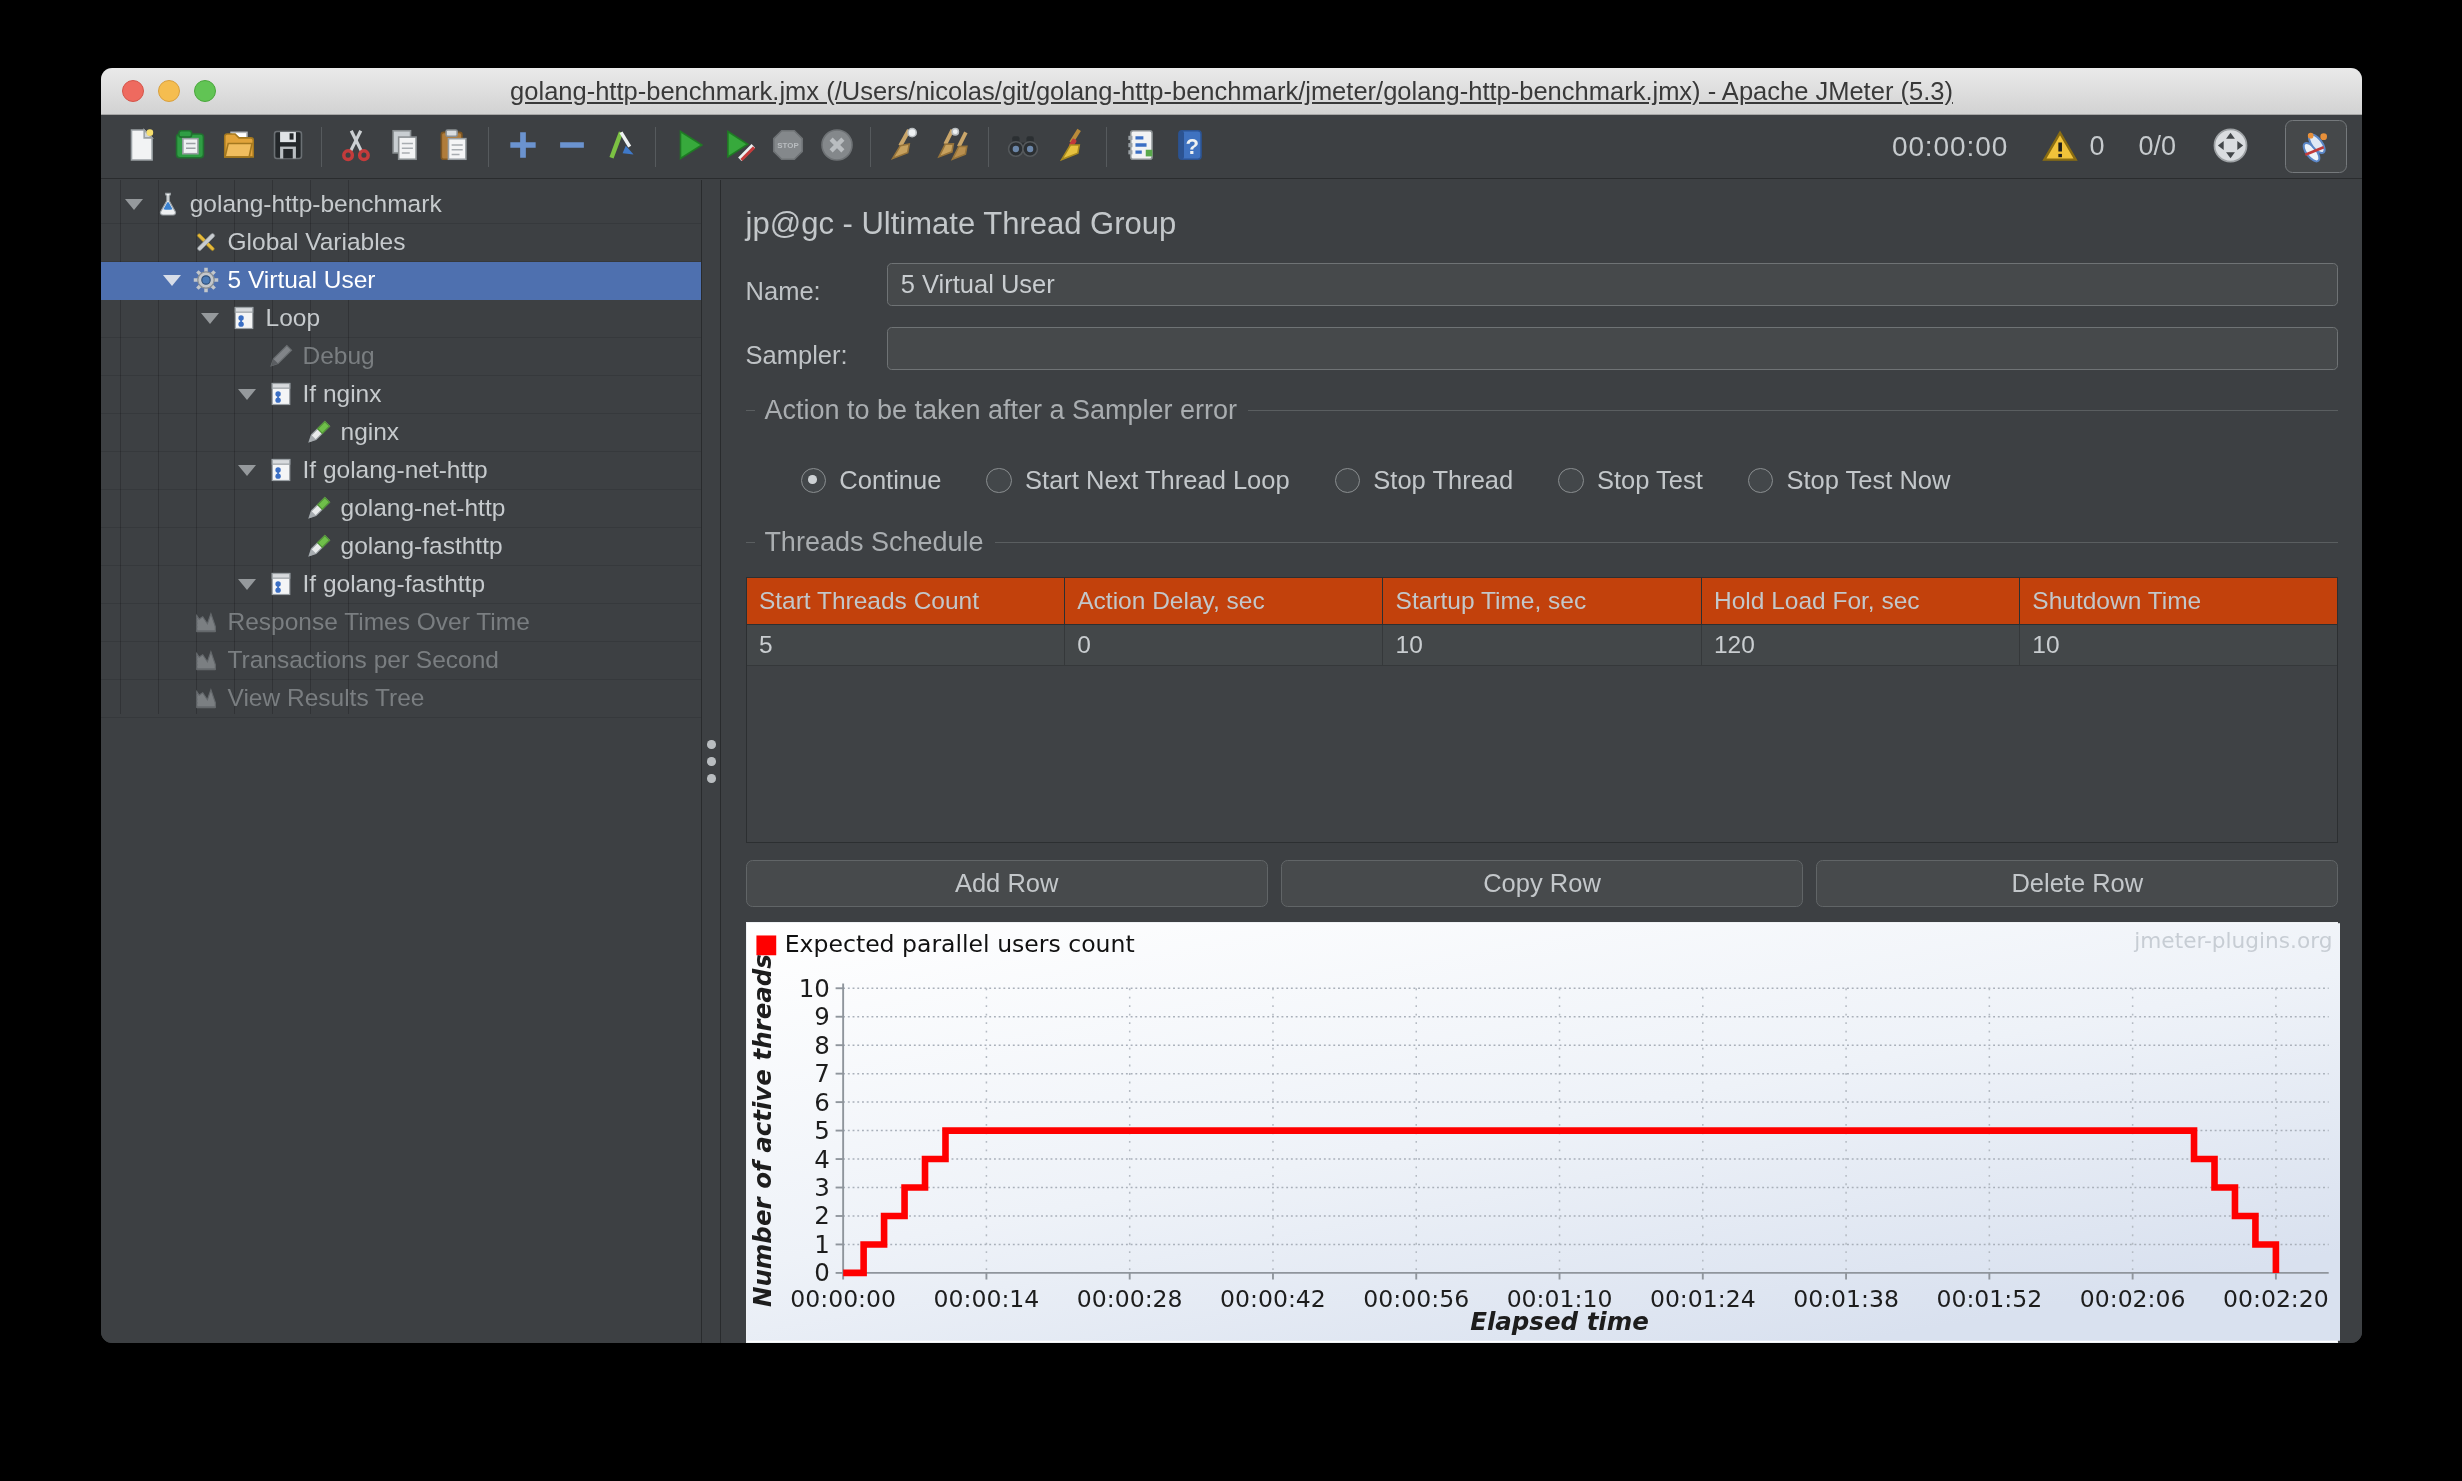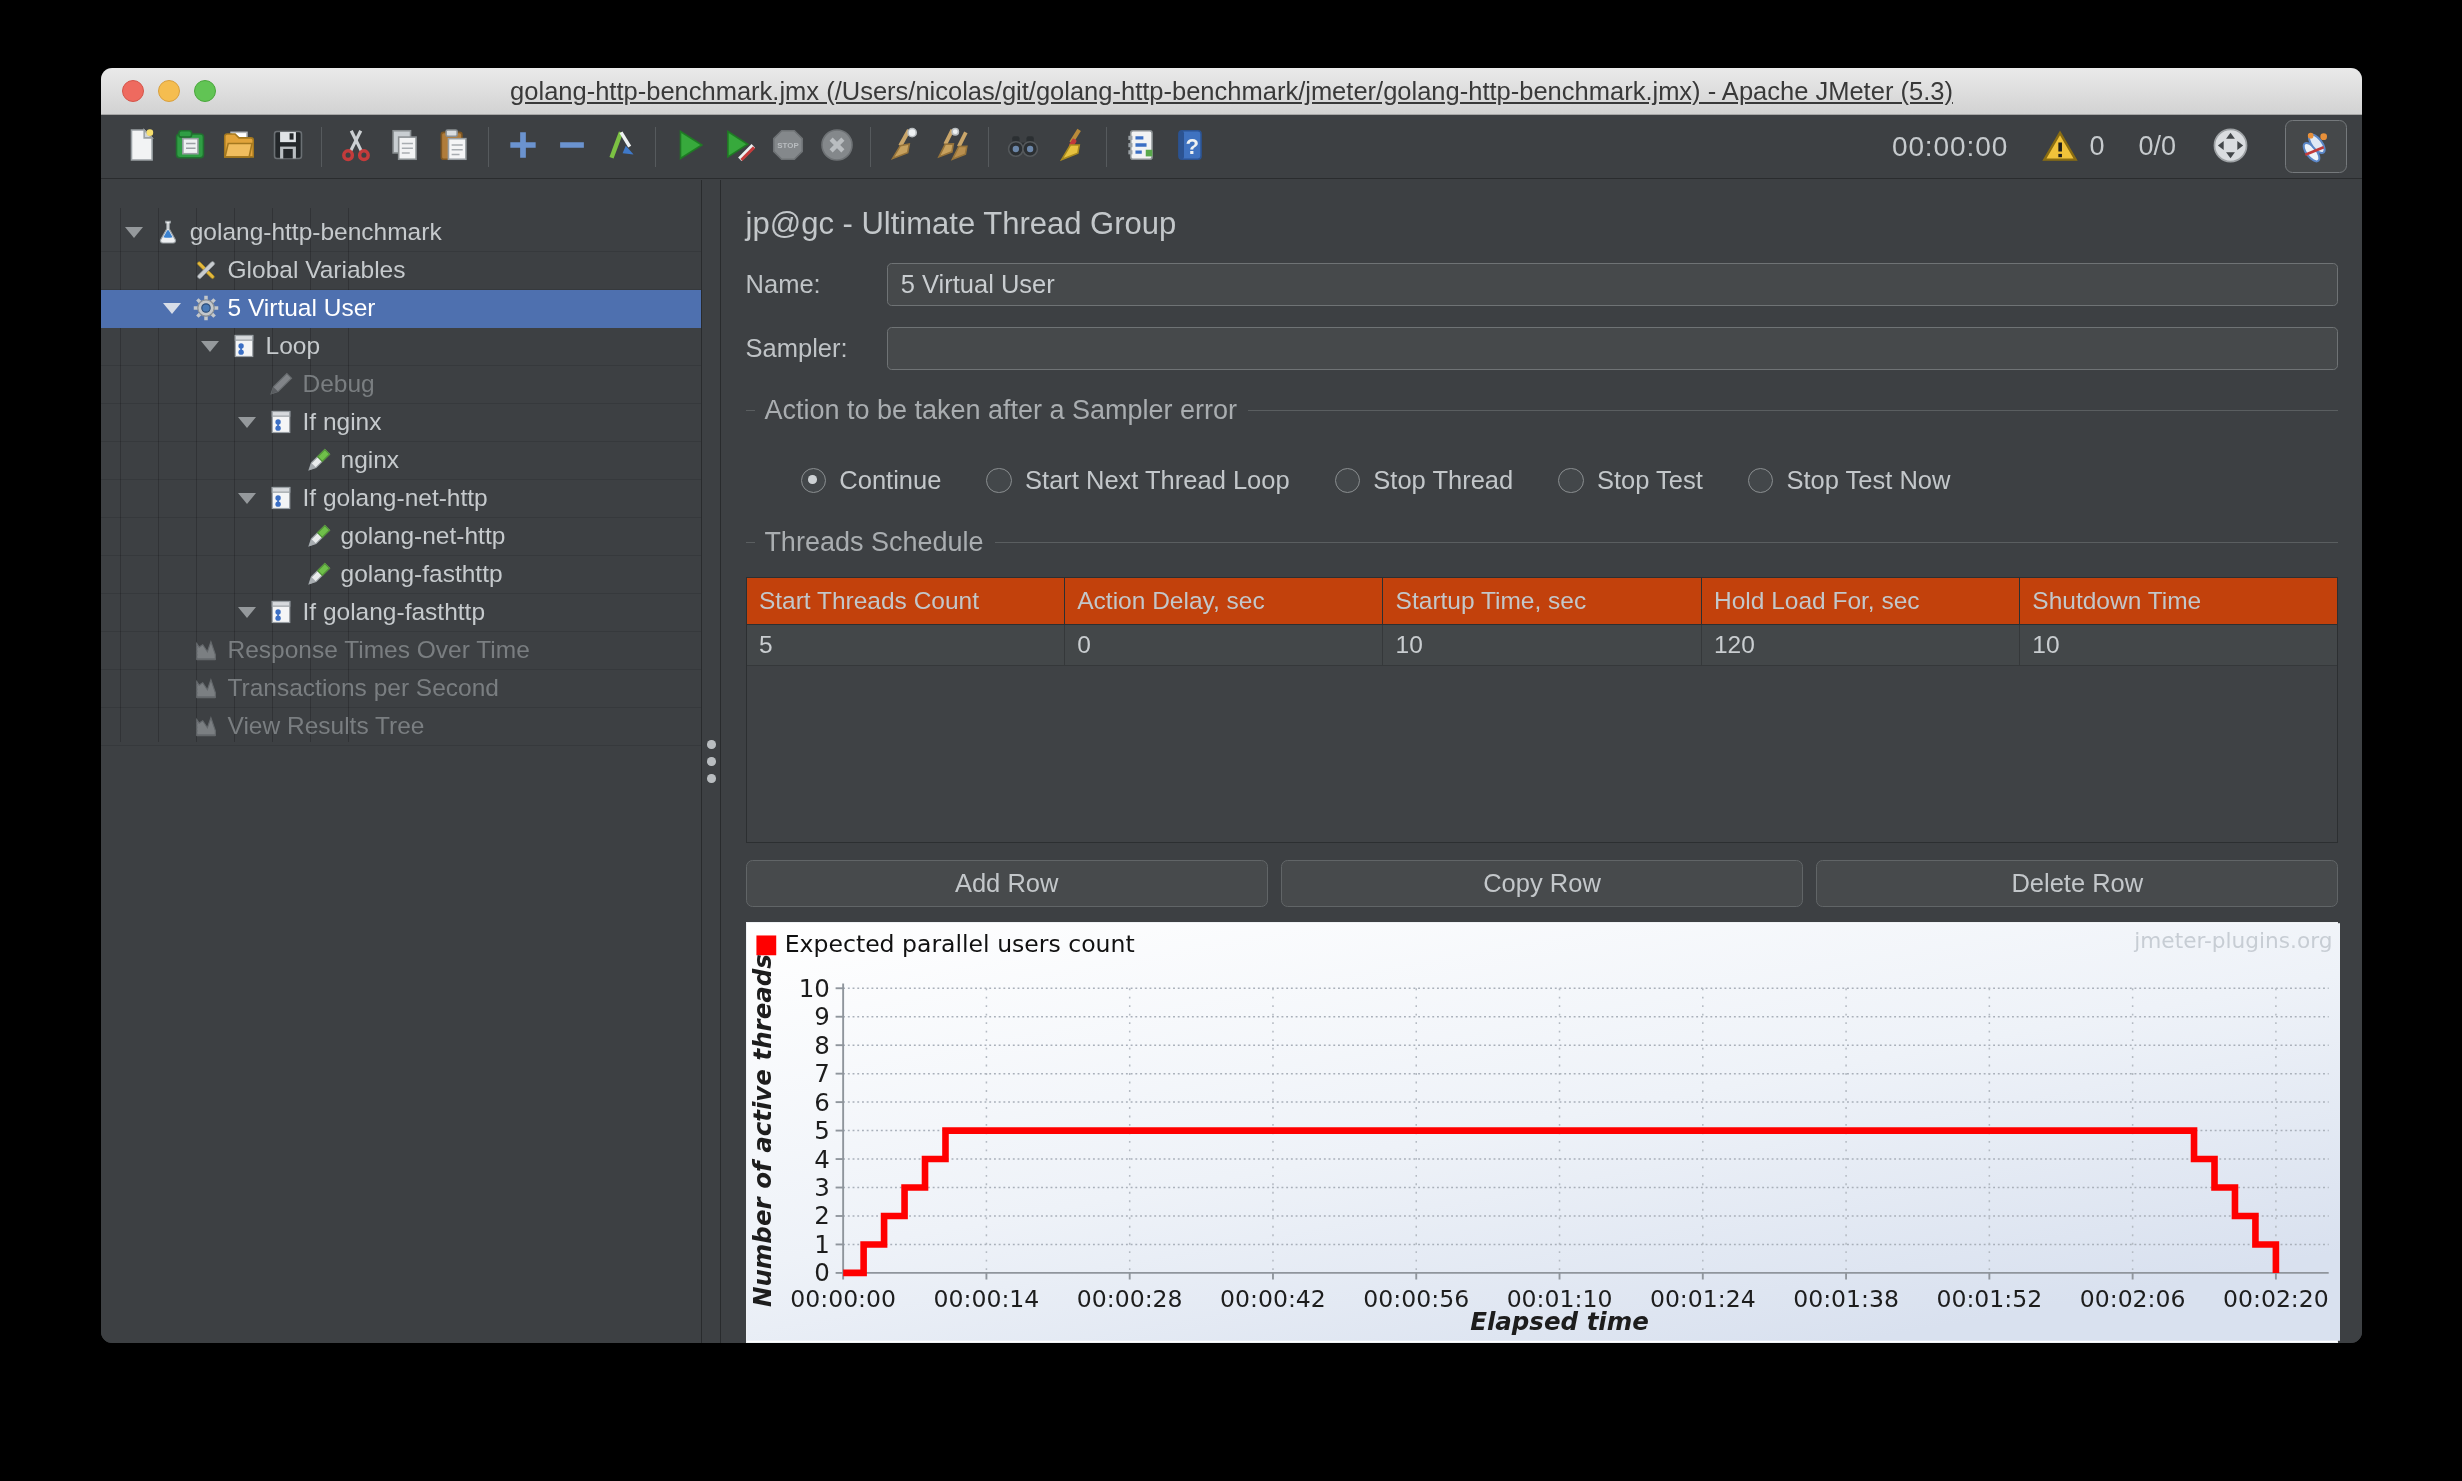--- a/index.html
+++ b/index.html
@@ -35,21 +35,21 @@
   .tb-plugins { width:62px; height:53px; border:1.9px solid #75797c; border-radius:7.5px;
     background:#45484a; display:flex; align-items:center; justify-content:center; }
   .tb-plugins svg { width:40px; height:40px; }
 
   
   .content { position:absolute; top:112px; bottom:0; left:0; right:0; }
   .tree-panel { position:absolute; left:0; top:0; bottom:0; width:601px;
     background:#3d4043; border-right:0.9px solid #292b2d; overflow:hidden; }
   .tree-rows { padding-top:5.7px;
     background-image:repeating-linear-gradient(90deg, rgba(0,0,0,.20) 0 0.9px, transparent 0.9px 38px);
-    background-position:19px 0; background-size:245px 534px; background-repeat:no-repeat;margin-top:28px; }
+    background-position:19px 0; background-size:245px 534px; background-repeat:no-repeat; }
   .tree-row { height:38px; display:flex; align-items:center; font-size:24.5px; color:#c6cacd;
     border-bottom:0.9px solid rgba(0,0,0,.10); white-space:nowrap; }
   .tree-row.selected { background:#4e70af; color:#ffffff; border-bottom-color:transparent; }
   .tree-row.disabled { color:#7a7e81; }
   .tree-row.disabled .ticon { opacity:.55; }
   .tri-slot { width:40px; display:flex; align-items:center; justify-content:center; flex:0 0 auto; }
   .tri { width:0; height:0; border-left:9.4px solid transparent; border-right:9.4px solid transparent;
     border-top:11.3px solid #95999c; }
   .tree-row.selected .tri { border-top-color:#d7dde8; }
   .tri.hide { visibility:hidden; }
@@ -58,21 +58,21 @@
 
   .splitter { position:absolute; left:602px; top:0; bottom:0; width:18px; background:#3d4043;
     border-right:0.9px solid #292b2d; display:flex; flex-direction:column; align-items:center;
     justify-content:center; gap:8.5px; cursor:col-resize; }
   .splitter i { width:8.5px; height:8.5px; border-radius:50%; background:#b9bdc0; }
 
   .main-panel { position:absolute; left:621px; top:0; bottom:0; right:0; background:#3d4043;
     padding:0 23.6px; }
   .main-title { margin-top:26.4px; font-size:31px; color:#c3c7ca; font-weight:500; }
 
-  .field-row { position:relative; margin-top:21px; height:43px; display:flex; align-items:center; }
+  .field-row { position:relative; margin-top:21px; height:43px; display:flex; align-items:flex-end; }
   .field-label { width:141px; font-size:25.5px; color:#bfc3c6; flex:0 0 auto; }
   .text-input { flex:1; height:43px; background:#46494b; border:1.9px solid #6f7375; border-radius:4.7px;
     color:#c9cdd0; font-size:25.5px; padding:0 13.2px; font-family:inherit; outline:none; }
 
   .fieldset-legend { display:flex; align-items:center; margin-top:24.5px; }
   .fieldset-legend .pre { width:9.4px; height:0.9px; background:#5a5e60; margin-right:9.4px; }
   .fieldset-legend .txt { font-size:27px; color:#a9adb0; white-space:nowrap; }
   .fieldset-legend .post { flex:1; height:0.9px; background:#5a5e60; margin-left:11.3px; }
 
   .radio-row { display:flex; align-items:center; gap:45px; margin:40px 0 32px 55px; }

